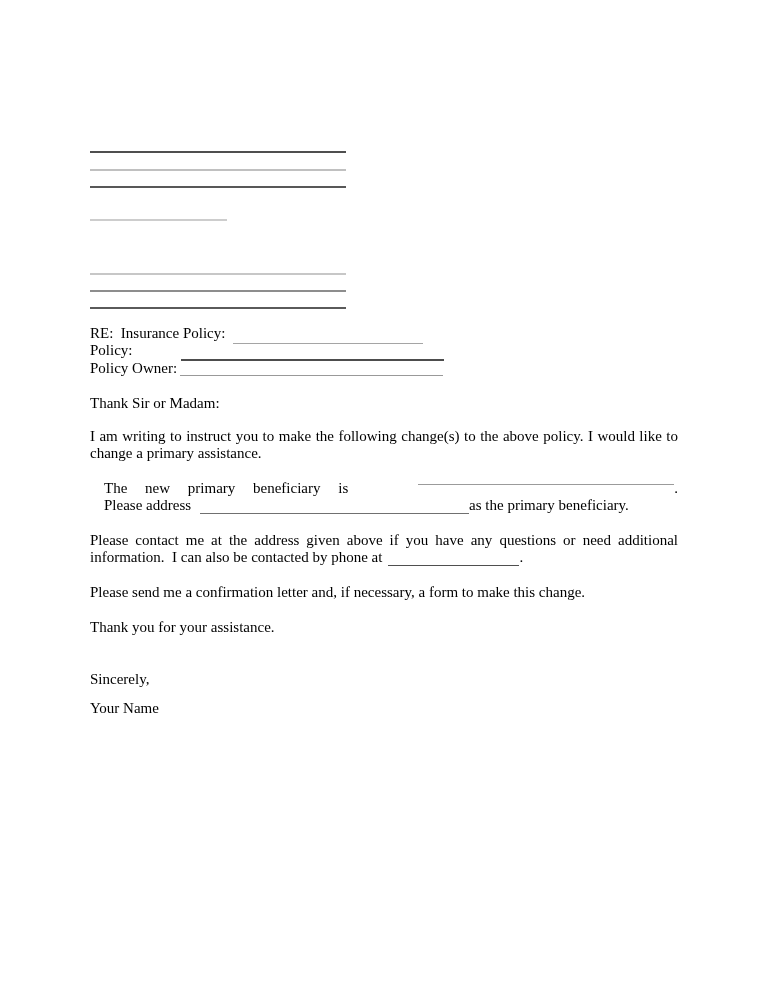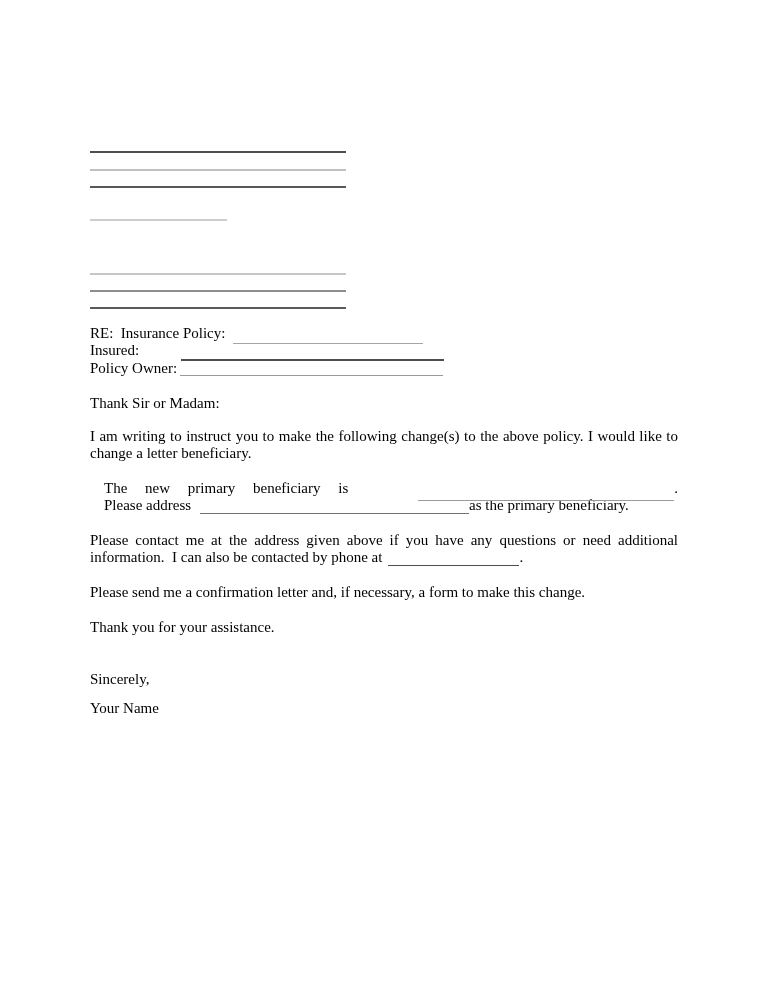--- a/index.html
+++ b/index.html
@@ -18,52 +18,52 @@
   .fill { position: absolute; }            
   .pre { white-space: pre-wrap; }          
   .just { text-align: justify; text-align-last: justify; }
   .ul {                                    
     display: inline-block;
     position: relative;
     top: 3.5px;
     height: 0;
     border-bottom: 1.4px solid #777;
   }
-  .bene-line { display: flex; align-items: flex-end; font-family: Liberation Serif, serif; }
+  .bene-line { display: flex; align-items: flex-start; font-family: Liberation Serif, serif; }
   .bene-words { word-spacing: 14px; }
 </style>
 </head>
 <body>
 
 <div class="page" style="background: rgb(255, 255, 255); color: #000000; margin-top: 28px;">
 
   <div class="fill" style="left:90px; top:123px; width:256px; height:2px; background:#4f4f4f;"></div>
   <div class="fill" style="left:90px; top:141px; width:256px; height:1.5px; background:#c0c0c0;"></div>
   <div class="fill" style="left:90px; top:158px; width:256px; height:2px; background:#585858;"></div>
 
   <div class="fill" style="left:90px; top:191px; width:137px; height:1.5px; background:#cdcdcd;"></div>
 
   <div class="fill" style="left:90px; top:245px; width:256px; height:1.5px; background:#c7c7c7;"></div>
   <div class="fill" style="left:90px; top:262px; width:256px; height:1.8px; background:#8d8d8d;"></div>
   <div class="fill" style="left:90px; top:279px; width:256px; height:2px; background:#5a5a5a;"></div>
 
   <div class="abs" style="left:90px; top:297px; width:588px; height:56px;">
     <span class="abs pre" style="left:0; top:0;">RE:  Insurance Policy:</span>
     <div class="fill" style="left:143px; top:18px; width:190px; height:1.4px; background:#a5a5a5;"></div>
-    <span class="abs" style="left:0; top:17.3px;">Insured:</span>
+    <span class="abs" style="left:0; top:17.3px;">Policy:</span>
     <div class="fill" style="left:91px; top:34px; width:263px; height:1.6px; background:#4d4d4d;"></div>
     <span class="abs" style="left:0; top:34.6px;">Policy Owner:</span>
     <div class="fill" style="left:90px; top:50px; width:263px; height:1.4px; background:#999999;"></div>
   </div>
 
   <div class="abs" style="left:90px; top:367px;">Thank Sir or Madam:</div>
 
   <div class="abs" style="left:90px; top:400px; width:588px;">
     <div class="just">I am writing to instruct you to make the following change(s) to the above policy.  I would like to</div>
-    <div>change a letter beneficiary.</div>
+    <div>change a primary assistance.</div>
   </div>
 
   <div class="abs" style="left:104px; top:452px; width:574px;">
     <div class="bene-line">
         <span class="bene-words">The new primary beneficiary is</span>
         <span class="ul" style="width:256px; margin-left:auto; border-bottom-color:#9b9b9b;"></span>
         <span>.</span>
       </div>
     <div><span>Please address</span><span class="ul" style="width:269px; margin-left:9px; border-bottom-color:#707070; border-bottom-width:1.5px;"></span><span>as the primary beneficiary.</span></div>
   </div>

